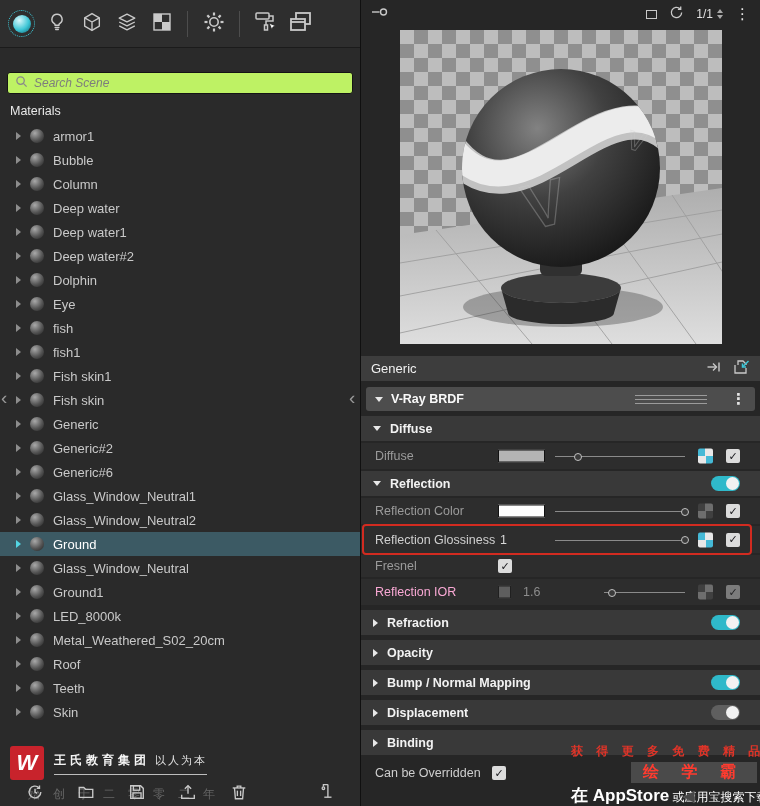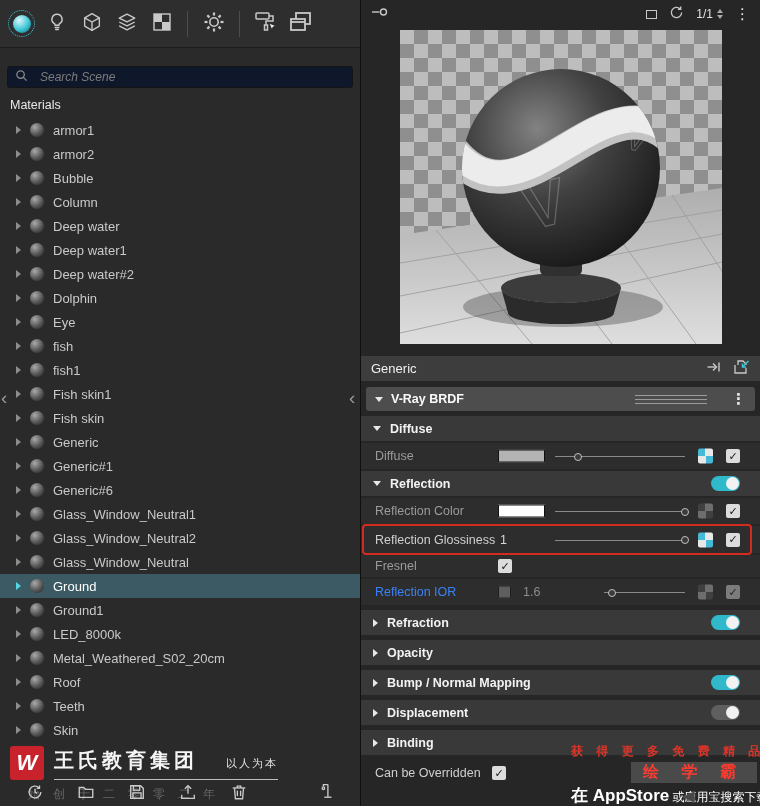--- a/index.html
+++ b/index.html
@@ -7,42 +7,42 @@
   .app { position:relative; width:760px; height:806px; background:#262626; overflow:hidden; color:#ddd; }
 
   
   .left-panel { position:absolute; left:0; top:0; width:360px; height:806px; background:#2a2a2a; }
   .toolbar { height:48px; display:flex; align-items:center; padding:0 4px; background:#2e2e2e; border-bottom:1px solid #1b1b1b; }
   .tool-btn { width:35px; height:42px; display:flex; align-items:center; justify-content:center; }
   .sep { width:1px; height:26px; background:#4d4d4d; margin:0 8px; }
   .vray-logo { width:27px; height:27px; border-radius:50%; border:1.5px dotted #3ec6d6; display:flex; align-items:center; justify-content:center; }
   .vray-logo i { width:18px; height:18px; border-radius:50%; background:radial-gradient(circle at 35% 30%, #d9f7fb, #3ec6d6 55%, #0b5f6e); }
 
-  .search { margin:18px 7px 0; height:22px; background:#0f172a; border:1px solid #141414; border-radius:3px; display:flex; align-items:center; gap:12px; padding:0 7px; }
+  .search { margin:24px 7px 0; height:22px; background:#bef264; border:1px solid #141414; border-radius:3px; display:flex; align-items:center; gap:6px; padding:0 7px; }
   .search .placeholder { color:#7d7d7d; font-style:italic; font-size:12px; }
 
   .list-title { margin:10px 0 6px 10px; font-size:12.5px; color:#e8e8e8; }
 
   .mat-list { font-size:13px; }
   .mat-row { height:24px; display:flex; align-items:center; padding-left:16px; width:360px; }
   .tri-r { width:0; height:0; border-top:4px solid transparent; border-bottom:4px solid transparent; border-left:5px solid #8d8d8d; }
   .tri-d { width:0; height:0; border-left:4px solid transparent; border-right:4px solid transparent; border-top:5px solid #e8e8e8; }
   .mat-row .tri-r { margin-right:9px; }
   .sphere { width:14px; height:14px; border-radius:50%; background:radial-gradient(circle at 35% 30%, #a9a9a9, #555 55%, #1f1f1f); margin-right:9px; }
   .mat-label { color:#c9c9c9; white-space:nowrap; }
   .mat-row.selected { background:#3c5a64; }
   .mat-row.selected .tri-r { border-left-color:#53d6e4; }
   .mat-row.selected .mat-label { color:#ffffff; }
 
   .faint-text { position:absolute; left:28px; bottom:3px; font-size:12px; color:rgba(175,175,175,.45); letter-spacing:13px; white-space:nowrap; z-index:1; }
   .logo-row { position:absolute; left:10px; bottom:26px; display:flex; align-items:center; gap:10px; z-index:3; }
   .logo-box { width:34px; height:34px; background:#c8232c; border-radius:3px; color:#fff; font-weight:bold; font-style:italic; font-size:22px; display:flex; align-items:center; justify-content:center; }
   .brand-wrap { display:flex; align-items:baseline; border-bottom:1px solid #bdbdbd; padding-bottom:5px; }
-  .brand { font-size:20px; font-weight:bold; letter-spacing:4px; color:#f5f5f5; white-space:nowrap; }
-  .slogan { font-size:11px; color:#e3e3e3; letter-spacing:2px; margin-left:28px; white-space:nowrap; }
+  .brand { font-size:12px; font-weight:bold; letter-spacing:4px; color:#f5f5f5; white-space:nowrap; }
+  .slogan { font-size:11px; color:#e3e3e3; letter-spacing:2px; margin-left:5px; white-space:nowrap; }
   .bottom-toolbar { position:absolute; left:0; bottom:1px; height:22px; display:flex; align-items:center; padding-left:26px; gap:33px; z-index:2; }
   .lamp-btn { position:absolute; left:318px; bottom:3px; z-index:2; }
 
   
   .divider { position:absolute; left:360px; top:0; bottom:0; width:1px; background:#101010; }
   .chev { position:absolute; top:388px; font-size:19px; color:#9a9a9a; z-index:6; line-height:1; }
   .chev-left { left:1px; }
   .chev-mid { left:349px; }
 
   
@@ -70,21 +70,21 @@
   .sec-header { height:25px; background:#393939; display:flex; align-items:center; padding-left:12px; gap:9px; font-weight:bold; font-size:12.5px; color:#f2f2f2; position:relative; }
   .sec-header .tri-r { border-left-color:#e8e8e8; }
   .sec-header .toggle { position:absolute; right:20px; top:5px; }
   .gap { margin-top:5px !important; }
 
   .param-row { height:26px; background:#2d2d2d; position:relative; font-size:12.5px; }
   .param-row.short { height:22px; }
   .param-row.bare { background:transparent; }
   .plabel { position:absolute; left:14px; top:50%; transform:translateY(-50%); color:#9b9b9b; white-space:nowrap; }
   .plabel.bright { color:#cfcfcf; }
-  .plabel.dimmer { color:#3b82f6; }
+  .plabel.dimmer { color:#f9a8d4; }
   .swatch { position:absolute; left:137px; top:50%; transform:translateY(-50%); width:47px; height:13px; border:1px solid #121212; background:#888; }
   .swatch.mini { width:13px; }
   .pvalue { position:absolute; left:139px; top:50%; transform:translateY(-50%); color:#d8d8d8; }
   .pvalue.dimv { left:162px; color:#8d8d8d; }
   .slider { position:absolute; left:194px; width:130px; top:50%; height:0; border-top:1px solid #8a8a8a; }
   .slider.shortsl { left:243px; width:81px; }
   .knob { position:absolute; top:-4.5px; left:0; width:8px; height:8px; border-radius:50%; background:#3a3a3a; border:1px solid #c2c2c2; }
   .tex { position:absolute; left:337px; top:50%; transform:translateY(-50%); width:15px; height:15px; border-radius:2px;
          background:conic-gradient(#e8e8e8 0 25%, #45b9d6 0 50%, #e8e8e8 0 75%, #45b9d6 0); }
   .tex.dim { background:conic-gradient(#6e6e6e 0 25%, #404040 0 50%, #6e6e6e 0 75%, #404040 0); }
@@ -209,25 +209,20 @@
 
     <div class="mat-list">
         <div class="mat-row">
         <span class="tri-r"></span>
         <span class="sphere"></span>
         <span class="mat-label">armor1</span>
       </div>
         <div class="mat-row">
         <span class="tri-r"></span>
         <span class="sphere"></span>
-        <span class="mat-label">armor2</span>
-      </div>
-        <div class="mat-row">
-        <span class="tri-r"></span>
-        <span class="sphere"></span>
         <span class="mat-label">Bubble</span>
       </div>
         <div class="mat-row">
         <span class="tri-r"></span>
         <span class="sphere"></span>
         <span class="mat-label">Column</span>
       </div>
         <div class="mat-row">
         <span class="tri-r"></span>
         <span class="sphere"></span>
@@ -274,46 +269,46 @@
         <span class="mat-label">Fish skin</span>
       </div>
         <div class="mat-row">
         <span class="tri-r"></span>
         <span class="sphere"></span>
         <span class="mat-label">Generic</span>
       </div>
         <div class="mat-row">
         <span class="tri-r"></span>
         <span class="sphere"></span>
-        <span class="mat-label">Generic#1</span>
+        <span class="mat-label">Generic#2</span>
       </div>
         <div class="mat-row">
         <span class="tri-r"></span>
         <span class="sphere"></span>
         <span class="mat-label">Generic#6</span>
       </div>
         <div class="mat-row">
         <span class="tri-r"></span>
         <span class="sphere"></span>
         <span class="mat-label">Glass_Window_Neutral1</span>
       </div>
         <div class="mat-row">
         <span class="tri-r"></span>
         <span class="sphere"></span>
         <span class="mat-label">Glass_Window_Neutral2</span>
       </div>
+        <div class="mat-row selected">
+        <span class="tri-r"></span>
+        <span class="sphere"></span>
+        <span class="mat-label">Ground</span>
+      </div>
         <div class="mat-row">
         <span class="tri-r"></span>
         <span class="sphere"></span>
         <span class="mat-label">Glass_Window_Neutral</span>
-      </div>
-        <div class="mat-row selected">
-        <span class="tri-r"></span>
-        <span class="sphere"></span>
-        <span class="mat-label">Ground</span>
       </div>
         <div class="mat-row">
         <span class="tri-r"></span>
         <span class="sphere"></span>
         <span class="mat-label">Ground1</span>
       </div>
         <div class="mat-row">
         <span class="tri-r"></span>
         <span class="sphere"></span>
         <span class="mat-label">LED_8000k</span>

